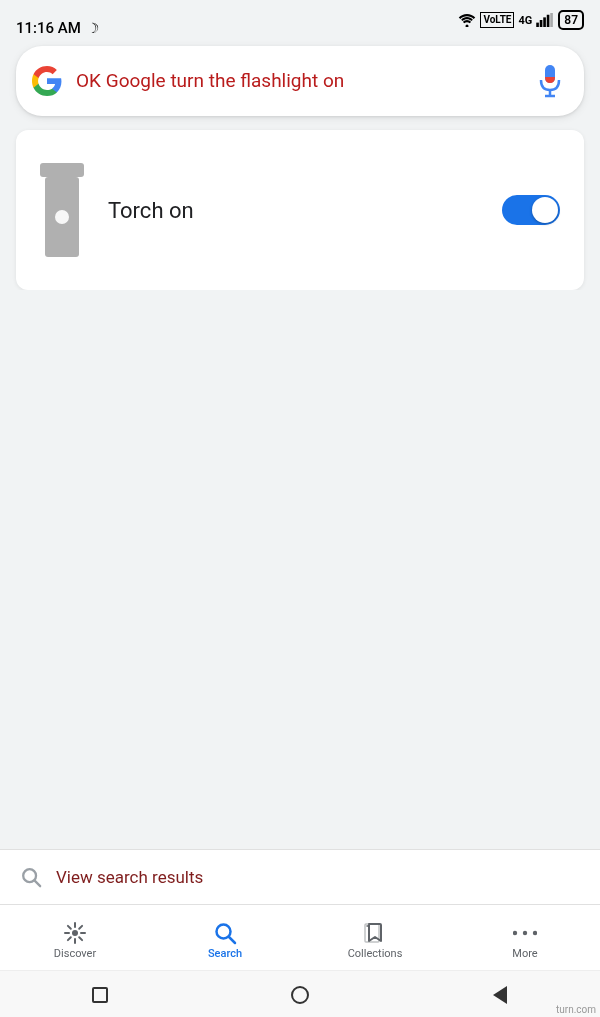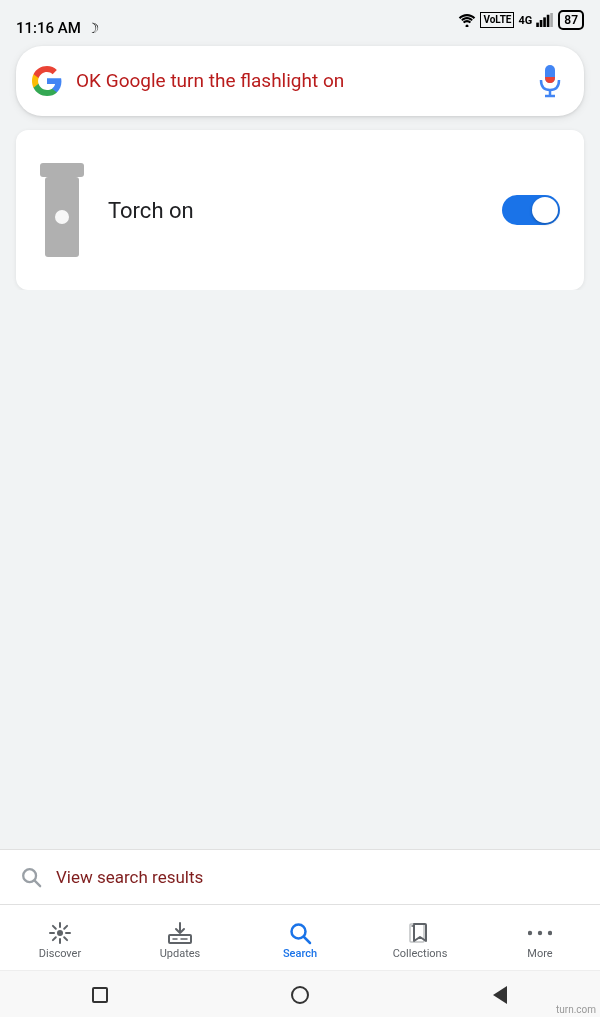--- a/index.html
+++ b/index.html
@@ -410,34 +410,20 @@
           <line x1="4.9" y1="4.9" x2="7.8" y2="7.8" stroke="#5f6368" stroke-width="2" stroke-linecap="round"></line>
           <line x1="16.2" y1="16.2" x2="19.1" y2="19.1" stroke="#5f6368" stroke-width="2" stroke-linecap="round"></line>
           <line x1="19.1" y1="4.9" x2="16.2" y2="7.8" stroke="#5f6368" stroke-width="2" stroke-linecap="round"></line>
           <line x1="7.8" y1="16.2" x2="4.9" y2="19.1" stroke="#5f6368" stroke-width="2" stroke-linecap="round"></line>
           <circle cx="12" cy="12" r="3" fill="#5f6368"></circle>
         </svg>
       </div>
       <span class="nav-label">Discover</span>
     </div>
 
-    <div class="nav-item">
-      <div class="nav-icon">
-        <svg width="26" height="24" viewBox="0 0 26 24">
-
-          <rect x="2" y="14" width="22" height="8" rx="1" fill="none" stroke="#5f6368" stroke-width="2"></rect>
-
-          <path d="M13 2 L13 12 M9 8 L13 12 L17 8" fill="none" stroke="#5f6368" stroke-width="2" stroke-linecap="round" stroke-linejoin="round"></path>
-
-          <line x1="6" y1="18" x2="10" y2="18" stroke="#5f6368" stroke-width="1.5" stroke-linecap="round"></line>
-          <line x1="14" y1="18" x2="20" y2="18" stroke="#5f6368" stroke-width="1.5" stroke-linecap="round"></line>
-        </svg>
-      </div>
-      <span class="nav-label">Updates</span>
-    </div>
 
     <div class="nav-item">
       <div class="nav-icon active">
         <svg width="24" height="24" viewBox="0 0 24 24">
           <circle cx="10.5" cy="10.5" r="7" fill="none" stroke="#1a73e8" stroke-width="2.5"></circle>
           <line x1="16" y1="16" x2="22" y2="22" stroke="#1a73e8" stroke-width="2.5" stroke-linecap="round"></line>
         </svg>
       </div>
       <span class="nav-label active">Search</span>
     </div>

